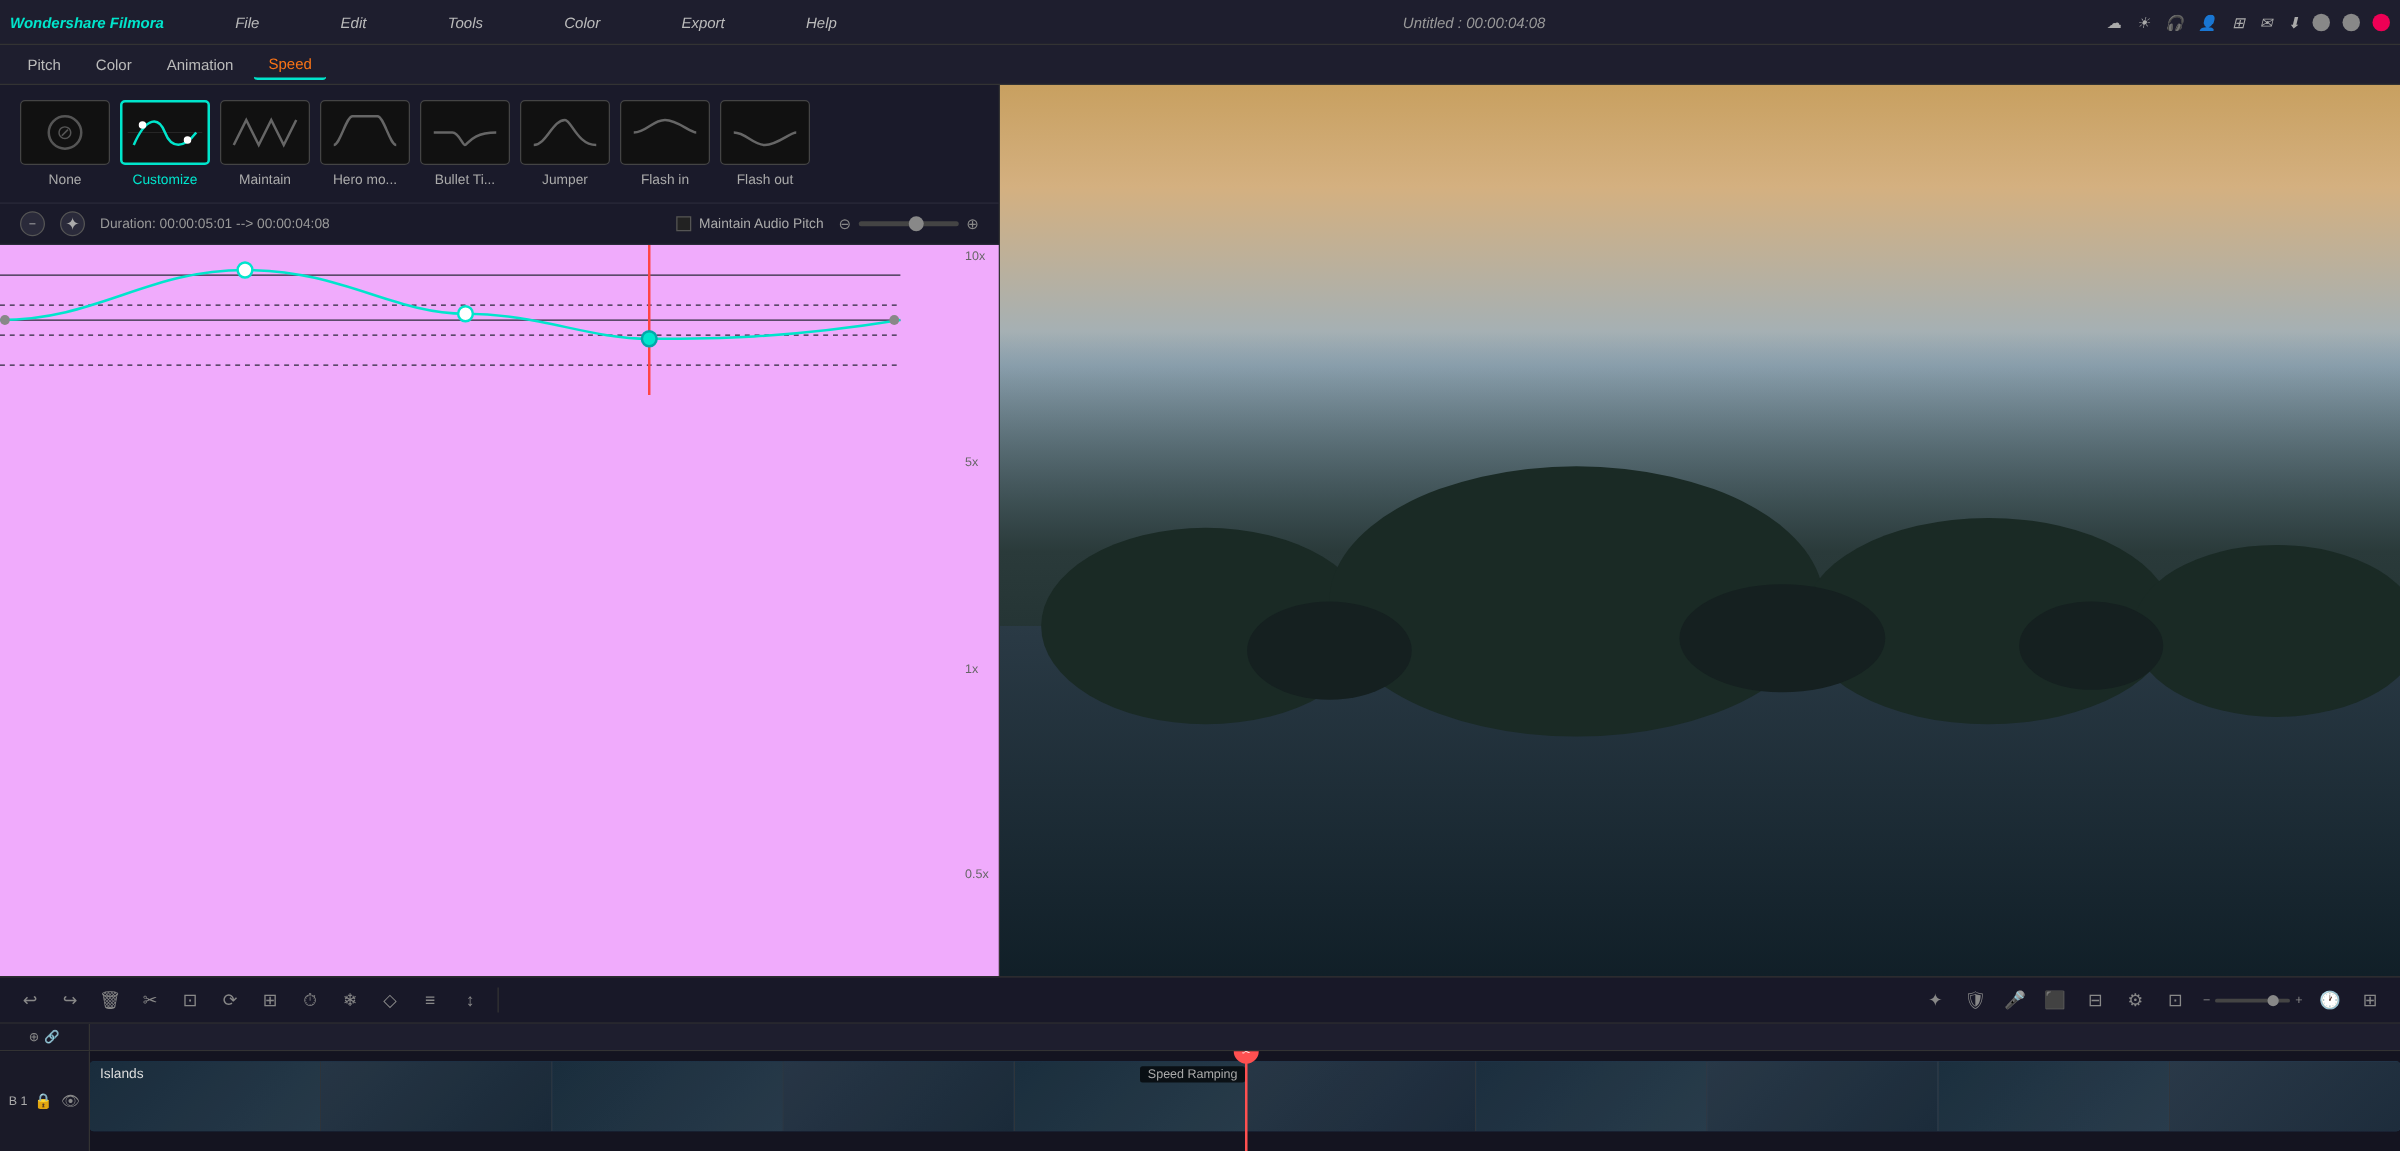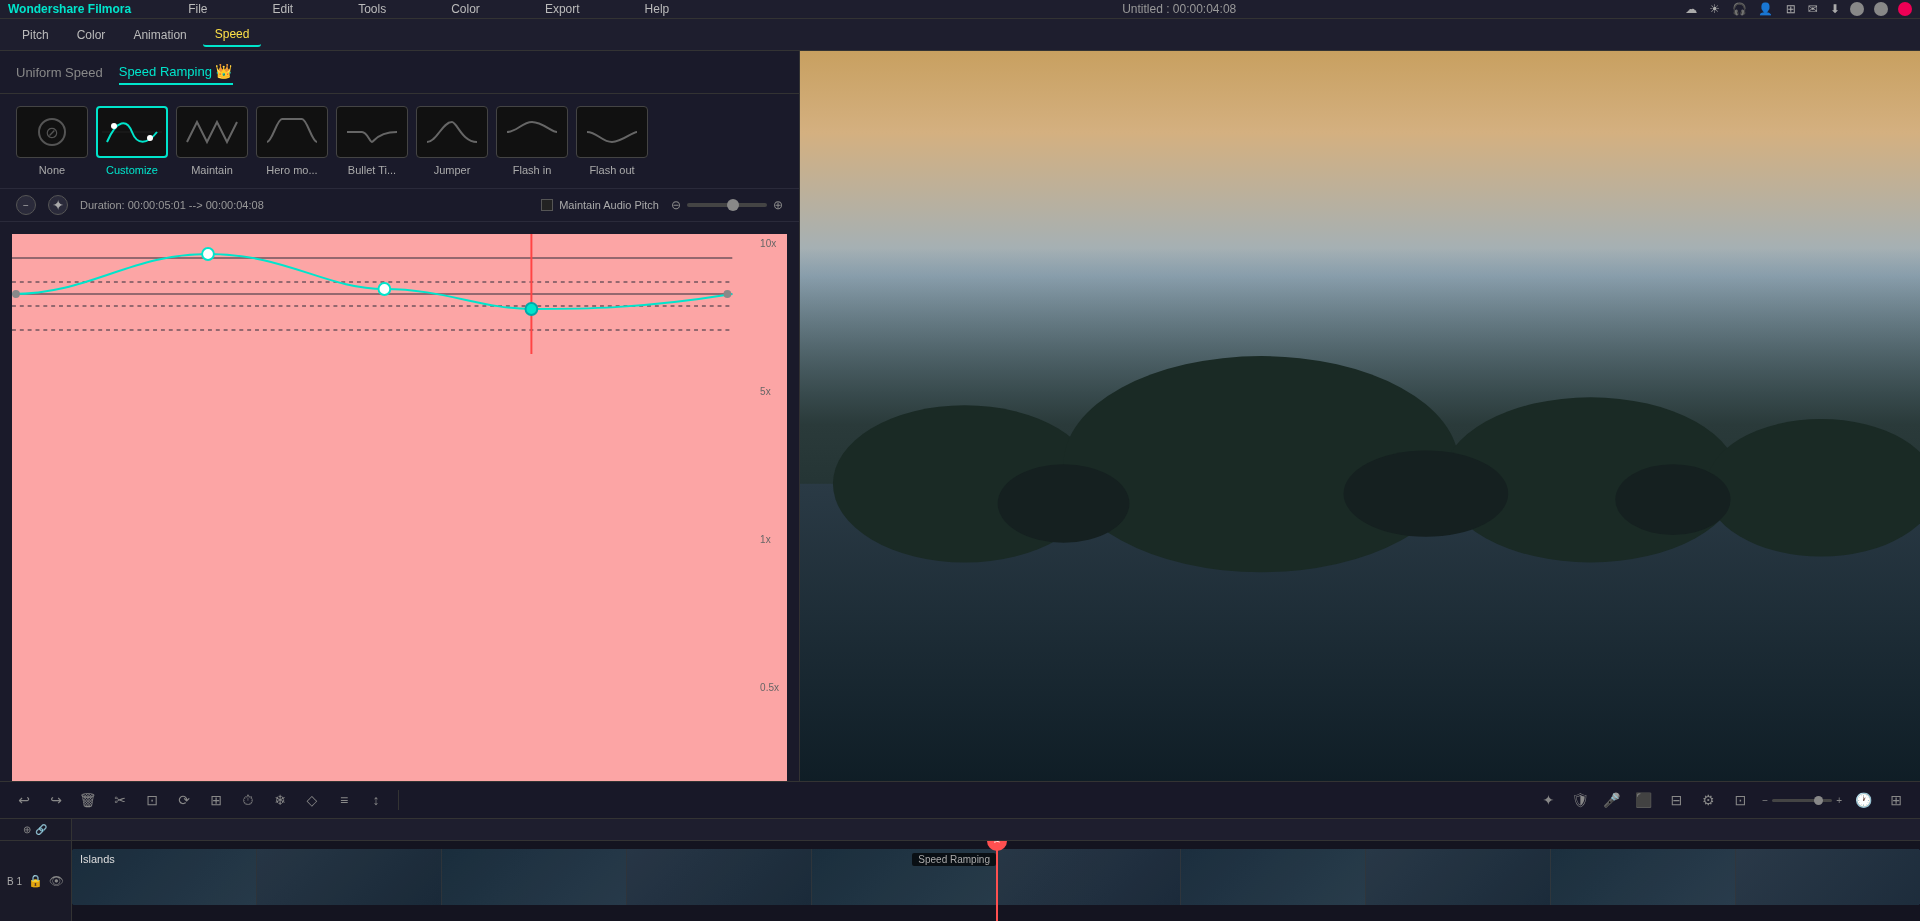--- a/index.html
+++ b/index.html
@@ -1,19 +1,19 @@
 <!DOCTYPE html>
 <html><head>
   <meta charset="utf-8">
   <style>
     * { margin: 0; padding: 0; box-sizing: border-box; }
     body { width: 1920px; height: 921px; background: #1a1a2e; color: #ccc; font-family: 'Segoe UI', sans-serif; font-size: 12px; overflow: hidden; }
 
     
-    .titlebar { height: 19px; background: #1e1e2e; display: flex; align-items: center; justify-content: space-between; padding: 0 8px; border-bottom: 1px solid #333; }
+    .titlebar { height: 36px; background: #1e1e2e; display: flex; align-items: center; justify-content: space-between; padding: 0 8px; border-bottom: 1px solid #333; font-style: italic; }
     .titlebar-left { display: flex; align-items: center; gap: 8px; }
     .titlebar-logo { color: #00e5cc; font-size: 12px; font-weight: bold; }
     .titlebar-menu { display: flex; gap: 12px; font-size: 12px; color: #bbb; }
     .titlebar-menu span { cursor: pointer; padding: 2px 4px; margin-left: 45px; }
     .titlebar-center { font-size: 12px; color: #999; }
     .titlebar-right { display: flex; align-items: center; gap: 10px; }
     .titlebar-icons { display: flex; gap: 12px; align-items: center; color: #aaa; }
     .win-btn { width: 14px; height: 14px; border-radius: 50%; cursor: pointer; display: inline-block; }
     .win-minimize { background: #888; }
     .win-maximize { background: #888; }
@@ -48,21 +48,21 @@
     .controls-row { display: flex; align-items: center; gap: 12px; padding: 6px 16px; border-top: 1px solid #2a2a3a; border-bottom: 1px solid #2a2a3a; }
     .ctrl-btn { width: 20px; height: 20px; border-radius: 50%; border: 1px solid #555; background: #2a2a3a; cursor: pointer; display: flex; align-items: center; justify-content: center; color: #aaa; font-size: 10px; }
     .duration-text { font-size: 11px; color: #999; flex: 1; }
     .audio-pitch { display: flex; align-items: center; gap: 6px; font-size: 11px; color: #aaa; }
     .checkbox { width: 12px; height: 12px; border: 1px solid #555; background: #222; }
     .zoom-controls { display: flex; align-items: center; gap: 6px; }
     .zoom-bar { width: 80px; height: 4px; background: #444; border-radius: 2px; position: relative; }
     .zoom-handle { width: 12px; height: 12px; background: #888; border-radius: 50%; position: absolute; top: -4px; left: 40px; cursor: pointer; }
 
     
-    .curve-editor { flex: 1; background: #fca5a5; position: relative; margin: 12px; overflow: hidden; }
+    .curve-editor { flex: 1; background: #f0abfc; position: relative; margin: 0; overflow: hidden; }
     .curve-editor svg { width: 100%; height: 100%; }
     .y-labels { position: absolute; right: 8px; top: 0; height: 100%; display: flex; flex-direction: column; justify-content: space-between; padding: 4px 0; }
     .y-label { font-size: 10px; color: #666; }
 
     
     .action-row { display: flex; align-items: center; justify-content: space-between; padding: 12px 16px; border-top: 1px solid #2a2a3a; }
     .btn-reset { border: 1px solid #00e5cc; background: transparent; color: #00e5cc; padding: 6px 16px; border-radius: 14px; cursor: pointer; font-size: 12px; }
     .btn-group { display: flex; gap: 10px; }
     .btn-save-custom { border: 1px solid #00e5cc; background: transparent; color: #00e5cc; padding: 6px 16px; border-radius: 14px; cursor: pointer; font-size: 12px; }
     .btn-ok { border: 1px solid #00e5cc; background: #00e5cc; color: #111; padding: 6px 20px; border-radius: 14px; cursor: pointer; font-size: 12px; font-weight: bold; }
@@ -122,34 +122,27 @@
     <span class="win-btn win-minimize"></span>
     <span class="win-btn win-maximize"></span>
     <span class="win-btn win-close"></span>
   </div>
 </div>
 
 <div class="menubar">
   <span class="menu-tab">Pitch</span>
   <span class="menu-tab">Color</span>
   <span class="menu-tab">Animation</span>
-  <span class="menu-tab active" style="color:#fde047; border-bottom:2px solid #00e5cc;">Speed</span>
+  <span class="menu-tab active" style="color:#f97316; border-bottom:2px solid #00e5cc;">Speed</span>
 </div>
 
 <div class="main-layout">
 
   <div class="left-panel">
 
-    <div class="speed-tabs">
-      <span class="speed-tab">Uniform Speed</span>
-      <span class="speed-tab active" style="color:#00e5cc; border-bottom:2px solid #00e5cc;">
-        <span>Speed Ramping</span>
-        <span class="crown">👑</span>
-      </span>
-    </div>
 
     <div class="presets-row">
 
       <div class="preset-item">
         <div class="preset-icon">
           <div class="no-icon">⊘</div>
         </div>
         <span class="preset-label">None</span>
       </div>
 

